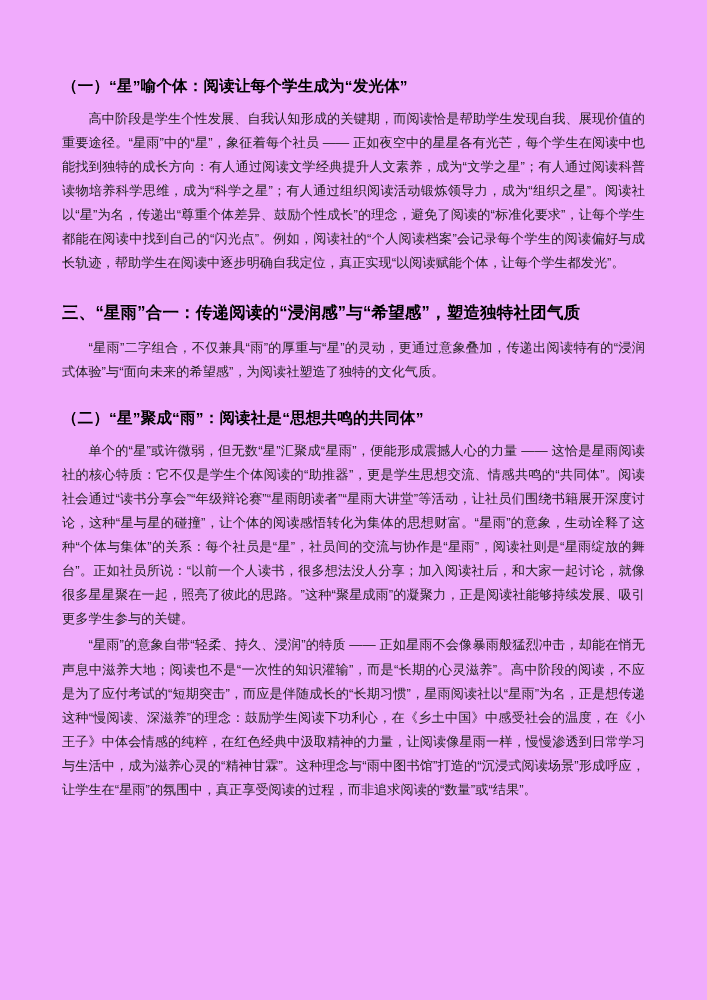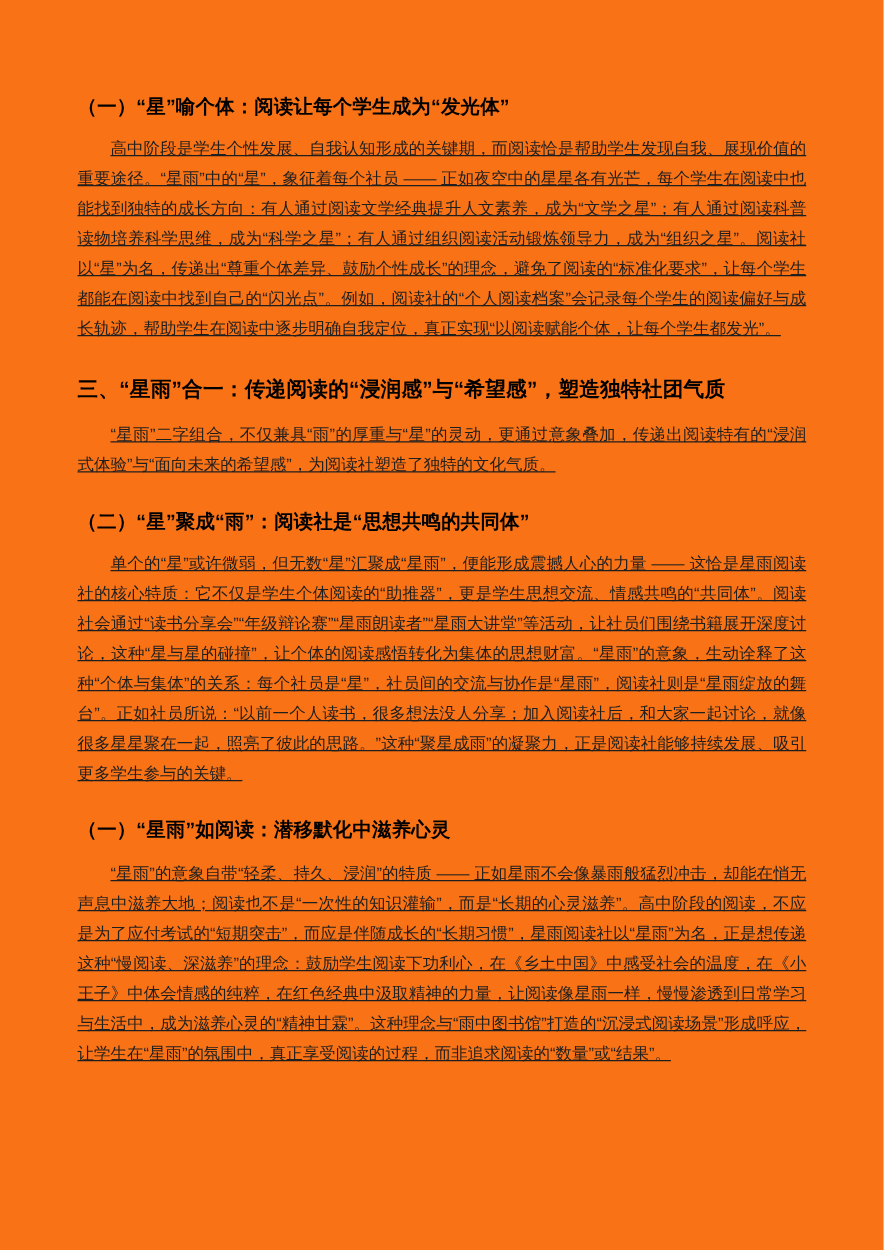--- a/index.html
+++ b/index.html
@@ -11,21 +11,21 @@
     width: 707px;
     height: 1000px;
     font-family: "Liberation Sans", "DejaVu Sans", sans-serif;
     color: #1a1a1a;
     overflow: hidden;
   }
   .page {
     position: relative;
     width: 707px;
     height: 1000px;
-    background: #f97316;
+    background: #f0abfc;
     box-sizing: border-box;
     padding: 74px 62px 40px 62px;
   }
   .doc-body {
     width: 100%;
   }
   h2.heading-lv2 {
     font-size: 15.5px;
     font-weight: bold;
     line-height: 1.5;
@@ -45,21 +45,20 @@
     color: #000000;
   }
   p.para {
     font-size: 13.2px;
     line-height: 1.82;
     margin: 0 0 9px 0;
     text-align: justify;
     text-justify: inter-ideograph;
     text-indent: 2em;
     color: #1f1f1f;
-    text-decoration: underline;
   }
   p.para:last-child {
     margin-bottom: 0;
   }
   .section {
     margin-bottom: 2px;
   }
 </style>
 </head>
 <body>
@@ -76,18 +75,17 @@
       <h1 class="heading-lv1">三、“星雨”合一：传递阅读的“浸润感”与“希望感”，塑造独特社团气质</h1>
       <p class="para">“星雨”二字组合，不仅兼具“雨”的厚重与“星”的灵动，更通过意象叠加，传递出阅读特有的“浸润式体验”与“面向未来的希望感”，为阅读社塑造了独特的文化气质。</p>
     </div>
 
     <div class="section">
       <h2 class="heading-lv2 spaced">（二）“星”聚成“雨”：阅读社是“思想共鸣的共同体”</h2>
       <p class="para">单个的“星”或许微弱，但无数“星”汇聚成“星雨”，便能形成震撼人心的力量 —— 这恰是星雨阅读社的核心特质：它不仅是学生个体阅读的“助推器”，更是学生思想交流、情感共鸣的“共同体”。阅读社会通过“读书分享会”“年级辩论赛”“星雨朗读者”“星雨大讲堂”等活动，让社员们围绕书籍展开深度讨论，这种“星与星的碰撞”，让个体的阅读感悟转化为集体的思想财富。“星雨”的意象，生动诠释了这种“个体与集体”的关系：每个社员是“星”，社员间的交流与协作是“星雨”，阅读社则是“星雨绽放的舞台”。正如社员所说：“以前一个人读书，很多想法没人分享；加入阅读社后，和大家一起讨论，就像很多星星聚在一起，照亮了彼此的思路。”这种“聚星成雨”的凝聚力，正是阅读社能够持续发展、吸引更多学生参与的关键。</p>
     </div>
 
     <div class="section">
-      <h2 class="heading-lv2 spaced">（一）“星雨”如阅读：潜移默化中滋养心灵</h2>
       <p class="para">“星雨”的意象自带“轻柔、持久、浸润”的特质 —— 正如星雨不会像暴雨般猛烈冲击，却能在悄无声息中滋养大地；阅读也不是“一次性的知识灌输”，而是“长期的心灵滋养”。高中阶段的阅读，不应是为了应付考试的“短期突击”，而应是伴随成长的“长期习惯”，星雨阅读社以“星雨”为名，正是想传递这种“慢阅读、深滋养”的理念：鼓励学生阅读下功利心，在《乡土中国》中感受社会的温度，在《小王子》中体会情感的纯粹，在红色经典中汲取精神的力量，让阅读像星雨一样，慢慢渗透到日常学习与生活中，成为滋养心灵的“精神甘霖”。这种理念与“雨中图书馆”打造的“沉浸式阅读场景”形成呼应，让学生在“星雨”的氛围中，真正享受阅读的过程，而非追求阅读的“数量”或“结果”。</p>
     </div>
 
   </div>
 </div>
 
 </body></html>

